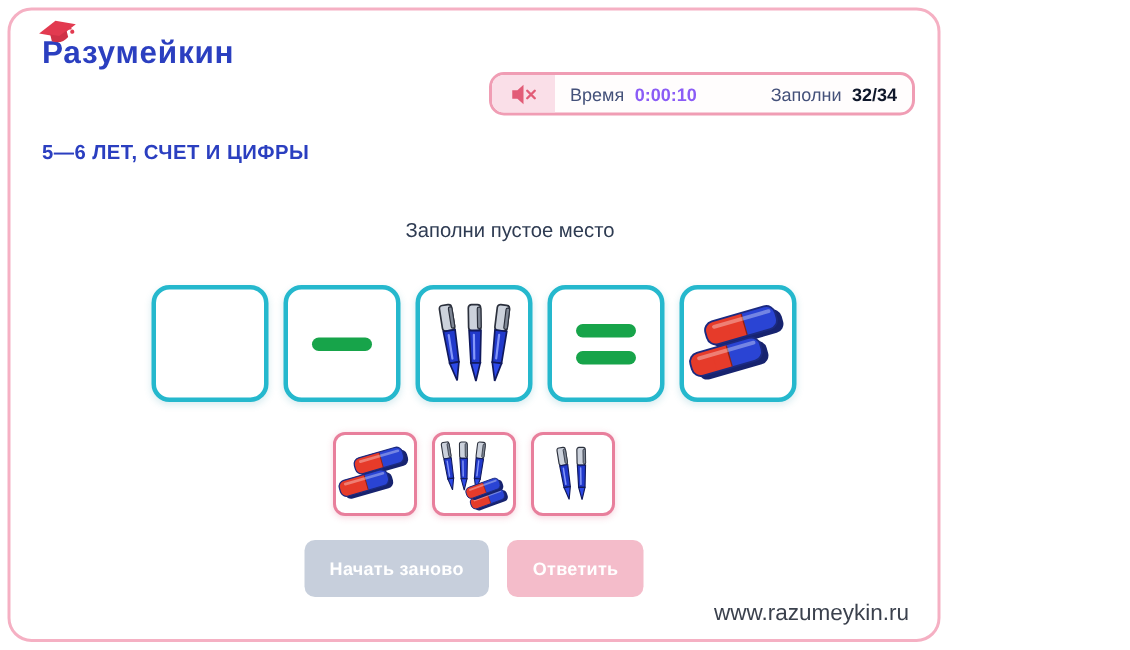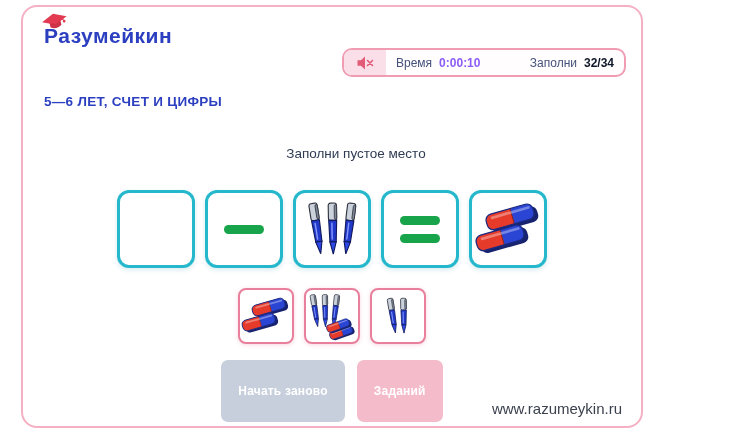--- a/index.html
+++ b/index.html
@@ -1,17 +1,17 @@
 <!DOCTYPE html>
 <html><head>
 <meta charset="utf-8">
 <style>
   * { box-sizing: border-box; margin: 0; padding: 0; }
   body { background: #ffffff; font-family: "Liberation Sans", sans-serif; }
-  .page { position: relative; width: 632px; height: 433px; background: #ffffff; overflow: hidden; margin-left: 16px; }
+  .page { position: relative; width: 632px; height: 433px; background: #ffffff; overflow: hidden; }
   .frame { position: absolute; left: 5px; top: 5px; right: 5px; bottom: 5px;
            border: 2px solid #f5b0c3; border-radius: 16px; pointer-events: none; }
 
   
   .logo { position: absolute; left: 28px; top: 24px; display: flex; align-items: flex-end; cursor: pointer; }
   .logo-text { font-size: 21px; font-weight: bold; color: #2b3fc0; letter-spacing: 0.5px; }
   .cap-icon { position: absolute; left: -3px; top: -13px; transform: rotate(-14deg); }
 
   
   .center-sound { position: absolute; left: 360px; top: 50px; cursor: pointer; }
@@ -49,21 +49,21 @@
                  display: flex; align-items: center; justify-content: center; cursor: pointer;
                  box-shadow: 0 1px 4px rgba(230,120,150,0.3); }
 
   
   .sign-bar { display: block; width: 40px; height: 9px; border-radius: 5px; background: #17a44a; }
   .equals-group { display: flex; flex-direction: column; gap: 9px; }
 
   
   .buttons { position: absolute; left: 0; right: 0; top: 360px;
              display: flex; justify-content: center; gap: 12px; }
-  .btn { border: none; border-radius: 7px; padding: 24px 17px; font-size: 12px; font-weight: bold;
+  .btn { border: none; border-radius: 7px; padding: 12px 17px; font-size: 12px; font-weight: bold;
          color: #ffffff; font-family: inherit; cursor: pointer; letter-spacing: 0.2px; }
   .btn-restart { background: #c7cfdc; }
   .btn-answer { background: #f4bcca; }
 
   .footer { position: absolute; right: 26px; bottom: 16px; font-size: 15px; color: #3b414d; }
 </style>
 </head>
 <body>
 
 <div class="page">
@@ -283,17 +283,17 @@
       <polygon points="7.8,47 15,47 11.4,61" fill="#2d49e8" stroke="#10195c" stroke-width="1.3"></polygon>
       <rect x="9.6" y="24.5" width="1.7" height="20" rx="0.8" fill="#8fa2ff" opacity="0.9"></rect>
     </g>
           </svg>
         </div>
       </div>
     </div>
 
   <div class="buttons">
     <button class="btn btn-restart">Начать заново</button>
-    <button class="btn btn-answer">Заданий</button>
+    <button class="btn btn-answer">Ответить</button>
   </div>
 
   <div class="footer">www.razumeykin.ru</div>
 </div>
 
 </body></html>

